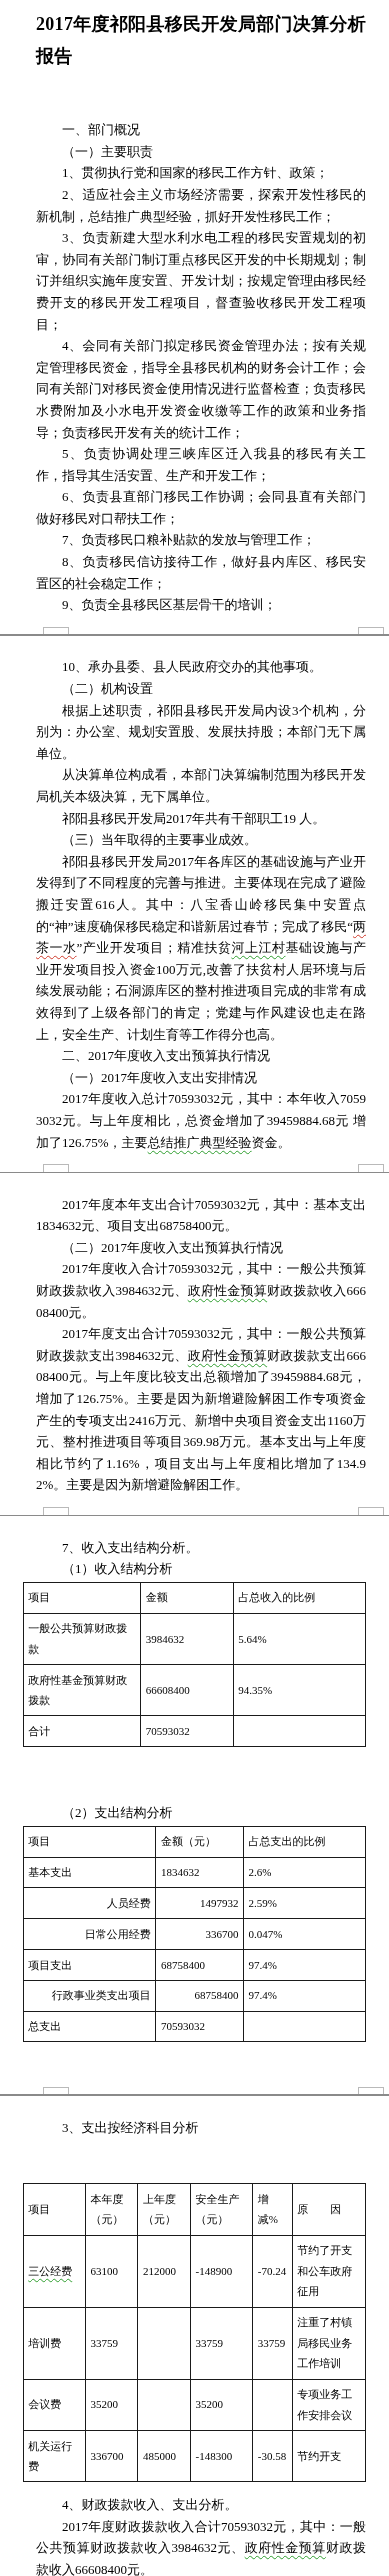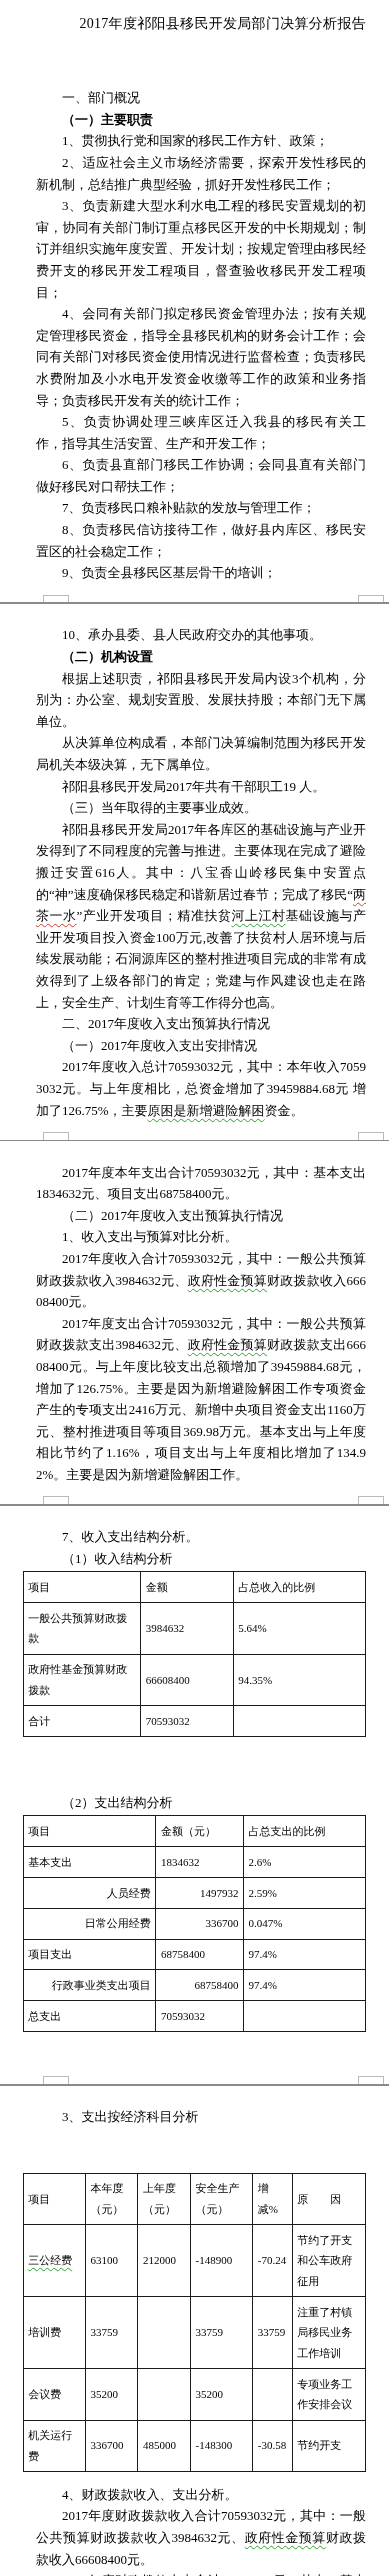--- a/index.html
+++ b/index.html
@@ -2,28 +2,28 @@
 <html style="font-size:8.2px"><head>
 <meta charset="utf-8">
 <style>
   html,body{margin:0;padding:0;background:#ffffff;}
   .page{
     width:389px;min-height:3234px;background:#ffffff;color:#000;
     box-sizing:border-box;padding:8.2px 23px 0 36px;
     font-family:"Liberation Serif","DejaVu Serif",serif;
   }
   .title{
-    font-size:14px;font-weight:normal;text-align:right;
+    font-size:18px;font-weight:bold;text-align:left;
     line-height:32px;margin:0 0 47px 0;text-indent:0;letter-spacing:0.3px;
   }
   p.line{
     font-size:13px;line-height:21.6px;margin:0;text-align:justify;
     text-indent:2em;word-break:break-all;
   }
-  p.bold{font-weight:bold;}
+  p.bold{font-weight:normal;}
   .sq-green{text-decoration:underline wavy #2f9e2f;text-decoration-thickness:0.5px;text-underline-offset:2.6px;}
   .sq-red{text-decoration:underline wavy #cf3a2b;text-decoration-thickness:0.5px;text-underline-offset:2.6px;}
   table{
     border-collapse:collapse;table-layout:fixed;margin-left:-13.4px;
     font-size:11px;line-height:20.6px;margin-top:2.1px;margin-bottom:12px;font-family:Liberation Serif, serif;
   }
   td{
     border:0.5px solid #1a1a1a;padding:4.6px 4.6px;vertical-align:middle;
     text-align:left;word-break:break-all;
   }
@@ -63,27 +63,26 @@
 
   <p class="line">10、承办县委、县人民政府交办的其他事项。</p>
   <p class="line bold">（二）机构设置</p>
   <p class="line">根据上述职责，祁阳县移民开发局内设3个机构，分别为：办公室、规划安置股、发展扶持股；本部门无下属单位。</p>
   <p class="line">从决算单位构成看，本部门决算编制范围为移民开发局机关本级决算，无下属单位。</p>
   <p class="line">祁阳县移民开发局2017年共有干部职工19 人。</p>
   <p class="line">（三）当年取得的主要事业成效。</p>
   <p class="line"><span>祁阳县移民开发局2017年各库区的基础设施与产业开发得到了不同程度的完善与推进。主要体现在完成了避险搬迁安置616人。其中：八宝香山岭移民集中安置点的“神”速度确保移民稳定和谐新居过春节；完成了移民“</span><span class="sq-red">两茶一水</span><span>”产业开发项目；精准扶贫</span><span class="sq-green">河上江村</span><span>基础设施与产业开发项目投入资金100万元,改善了扶贫村人居环境与后续发展动能；石洞源库区的整村推进项目完成的非常有成效得到了上级各部门的肯定；党建与作风建设也走在路上，安全生产、计划生育等工作得分也高。</span></p>
   <p class="line">二、2017年度收入支出预算执行情况</p>
   <p class="line">（一）2017年度收入支出安排情况</p>
-  <p class="line"><span>2017年度收入总计70593032元，其中：本年收入70593032元。与上年度相比，总资金增加了39459884.68元 增加了126.75%，主要</span><span class="sq-green">原困是新增避险解困</span><span>资金。</span></p>
+  <p class="line"><span>2017年度收入总计70593032元，其中：本年收入70593032元。与上年度相比，总资金增加了39459884.68元 增加了126.75%，主要</span><span class="sq-green">总结推广典型经验</span><span>资金。</span></p>
 
   <div class="page-break"></div>
 
   <p class="line">2017年度本年支出合计70593032元，其中：基本支出1834632元、项目支出68758400元。</p>
   <p class="line">（二）2017年度收入支出预算执行情况</p>
-  <p class="line">1、收入支出与预算对比分析。</p>
   <p class="line"><span>2017年度收入合计70593032元，其中：一般公共预算财政拨款收入3984632元、</span><span class="sq-green">政府性金预算</span><span>财政拨款收入66608400元。</span></p>
   <p class="line"><span>2017年度支出合计70593032元，其中：一般公共预算财政拨款支出3984632元、</span><span class="sq-green">政府性金预算</span><span>财政拨款支出66608400元。与上年度比较支出总额增加了39459884.68元，增加了126.75%。主要是因为新增避险解困工作专项资金产生的专项支出2416万元、新增中央项目资金支出1160万元、整村推进项目等项目369.98万元。基本支出与上年度相比节约了1.16%，项目支出与上年度相比增加了134.92%。主要是因为新增避险解困工作。</span></p>
 
   <div class="page-break"></div>
 
   <p class="line">7、收入支出结构分析。</p>
   <p class="line">（1）收入结构分析</p>
 
   <table>
     <colgroup>

